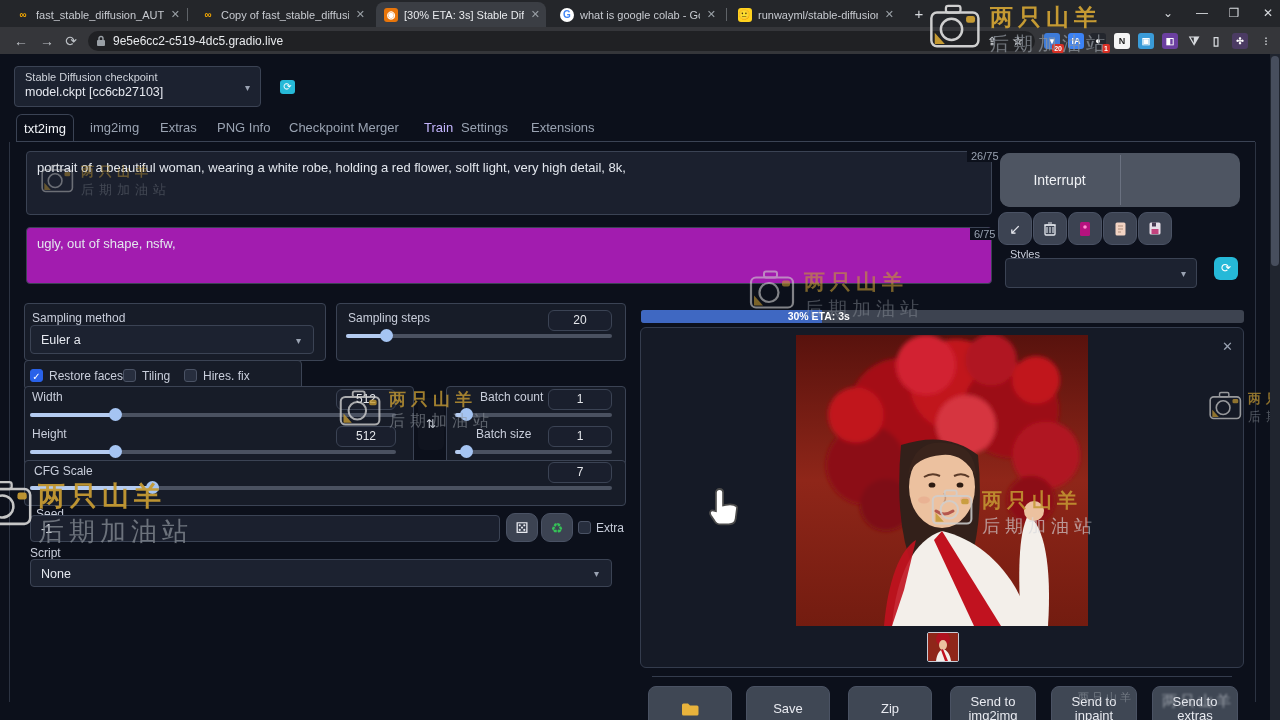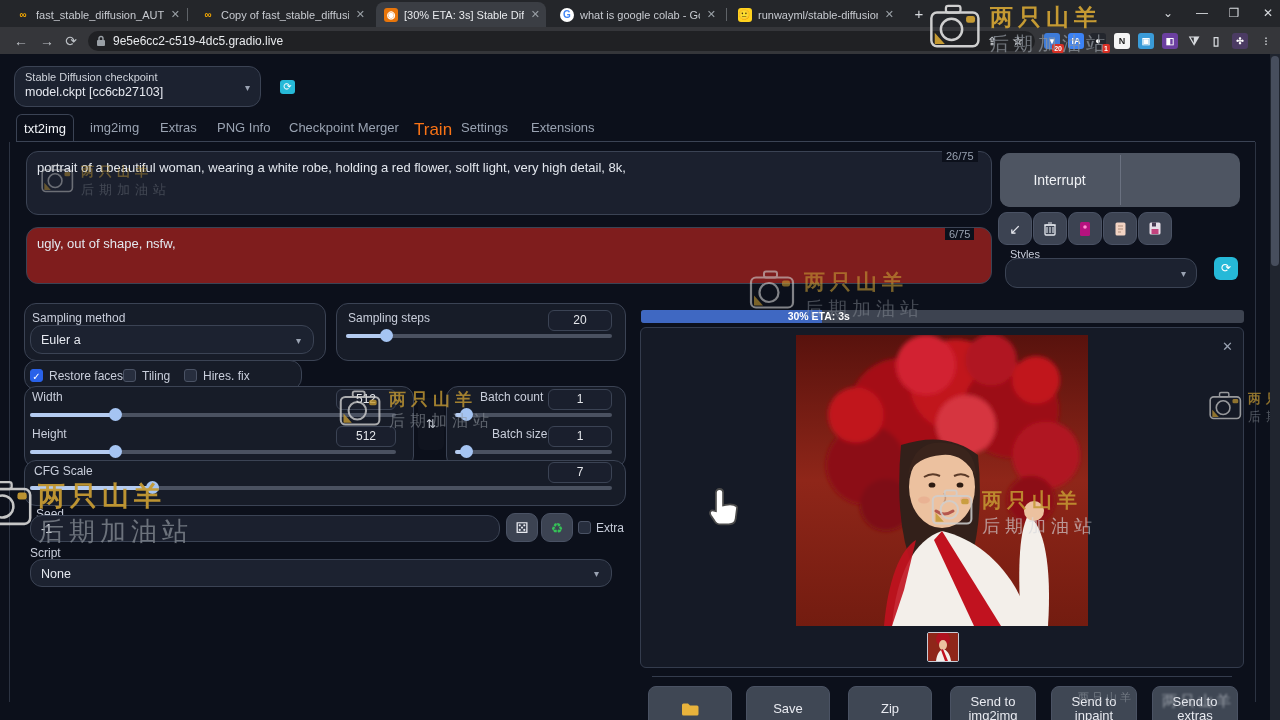--- a/index.html
+++ b/index.html
@@ -25,24 +25,24 @@
     text-align:center; line-height:22px; }
   #urlbar { position:absolute; left:88px; top:4px; width:947px; height:20px; background:#202124;
     border-radius:10px; display:flex; align-items:center; padding:0 8px; }
   #urltext { color:#e8eaed; font-size:12px; margin-left:7px; }
   .extico { position:absolute; top:6px; width:16px; height:16px; border-radius:3px; font-size:9px;
     color:#fff; text-align:center; line-height:16px; font-weight:bold; }
   .badge { position:absolute; right:-4px; bottom:-4px; background:#d93025; color:#fff;
     font-size:7px; line-height:9px; padding:0 2px; border-radius:2px; font-weight:bold; }
 
   
-  .gbox { background:#1c2230; border:1px solid #3b4354; border-radius:12px; }
+  .gbox { background:#1c2230; border:1px solid #3b4354; border-radius:4px; }
   .glabel { color:#c9cedb; font-size:12px; }
   .chev { color:#9aa3b2; font-size:10px; }
-  .counter { color:#98a1b0; font-size:11px; background:#0c101b; padding:0 4px; }
+  .counter { color:#98a1b0; font-size:11px; background:#0c101b; padding:0 4px;margin-left:25px; }
   .valbox { position:absolute; background:#1a1f2d; border:1px solid #3b4354; border-radius:6px;
     color:#e5e7eb; font-size:12px; text-align:center; }
   .track { position:absolute; height:4px; background:#4a5160; border-radius:2px; }
   .fill  { height:4px; background:#b4cbf0; border-radius:2px; }
   .thumb { position:absolute; width:13px; height:13px; border-radius:50%; background:#a5c4f2; top:-5px; }
   .ckb { position:absolute; width:13px; height:13px; border-radius:3px; background:#272e3e;
     border:1px solid #4a5264; }
   .ckb.on { background:#2962e9; border-color:#2962e9; color:#fff; font-size:10px; line-height:13px;
     text-align:center; }
   .iconbtn { position:absolute; width:34px; height:33px; background:#3c4352; border:1px solid #4a5264;
@@ -144,33 +144,33 @@
     <div class="abs chev" style="right:10px;top:15px">▾</div>
   </div>
   <div class="abs" style="left:280px;top:80px;width:15px;height:14px;background:#26b9d8;border-radius:3px;color:#fff;font-size:10px;text-align:center;line-height:14px">⟳</div>
 
   <div class="abs" style="left:16px;top:141px;width:1239px;height:1px;background:#3b4354"></div>
   <div class="abs" style="left:16px;top:114px;width:58px;height:27px;border:1px solid #3b4354;border-bottom:none;border-radius:6px 6px 0 0;background:#0c101b;color:#f1f3f7;font-size:13px;text-align:center;line-height:27px">txt2img</div>
   <div class="abs" style="left:90px;top:120px;color:#9aa3b2;font-size:13px">img2img</div>
   <div class="abs" style="left:160px;top:120px;color:#9aa3b2;font-size:13px">Extras</div>
   <div class="abs" style="left:217px;top:120px;color:#9aa3b2;font-size:13px">PNG Info</div>
   <div class="abs" style="left:289px;top:120px;color:#9aa3b2;font-size:13px">Checkpoint Merger</div>
-  <div class="abs" style="left:414px;top:120px;color:#f97316;font-size:17px">Train</div>
+  <div class="abs" style="left:424px;top:120px;color:#c4b5fd;font-size:13px">Train</div>
   <div class="abs" style="left:461px;top:120px;color:#9aa3b2;font-size:13px">Settings</div>
   <div class="abs" style="left:531px;top:120px;color:#9aa3b2;font-size:13px">Extensions</div>
 
   <div class="abs" style="left:9px;top:142px;width:1px;height:560px;background:#2c3342"></div>
   <div class="abs" style="left:1255px;top:142px;width:1px;height:560px;background:#2c3342"></div>
 
   <div class="abs gbox" style="left:26px;top:151px;width:966px;height:64px;background:#1b202e">
     <textarea style="">portrait of a beautiful woman, wearing a white robe, holding a red flower, solft light, very high detail, 8k,</textarea>
   </div>
   <div class="abs counter" style="left:942px;top:150px">26/75</div>
 
-  <div class="abs gbox" style="left:26px;top:227px;width:966px;height:57px;background:#7f1d1d">
+  <div class="abs gbox" style="left:26px;top:227px;width:966px;height:57px;background:#a21caf">
     <textarea style="">ugly, out of shape, nsfw,</textarea>
   </div>
   <div class="abs counter" style="left:945px;top:228px">6/75</div>
 
   <div class="abs" style="left:1000px;top:153px;width:240px;height:54px;background:#4e5562;border-radius:10px">
     <div class="bigbtn" style="left:0;top:0;width:119px;height:54px;border-radius:10px 0 0 10px">Interrupt</div>
     <div class="abs" style="left:120px;top:2px;width:1px;height:50px;background:#6a7180"></div>
   </div>
 
   <div class="iconbtn" style="left:998px;top:212px">
@@ -250,21 +250,21 @@
 
   <div class="abs" style="left:418px;top:398px;width:26px;height:52px;background:#10141f;border-radius:6px;color:#cfd4dd;font-size:12px;text-align:center;line-height:52px">⇅</div>
 
   <div class="abs glabel" style="left:480px;top:390px">Batch count</div>
   <div class="valbox" style="left:548px;top:389px;width:64px;height:21px;line-height:19px">1</div>
   <div class="track" style="left:455px;top:413px;width:157px">
     <div class="fill" style="width:6%"></div>
       <div class="thumb" style="left:5px"></div>
   </div>
 
-  <div class="abs glabel" style="left:492px;top:427px">Batch size</div>
+  <div class="abs glabel" style="left:476px;top:427px">Batch size</div>
   <div class="valbox" style="left:548px;top:426px;width:64px;height:21px;line-height:19px">1</div>
   <div class="track" style="left:455px;top:450px;width:157px">
     <div class="fill" style="width:6%"></div>
       <div class="thumb" style="left:5px"></div>
   </div>
 
   <div class="abs gbox" style="left:24px;top:460px;width:602px;height:46px;background:#171c28"></div>
   <div class="abs glabel" style="left:34px;top:464px">CFG Scale</div>
   <div class="valbox" style="left:548px;top:462px;width:64px;height:21px;line-height:19px">7</div>
   <div class="track" style="left:30px;top:486px;width:582px">

